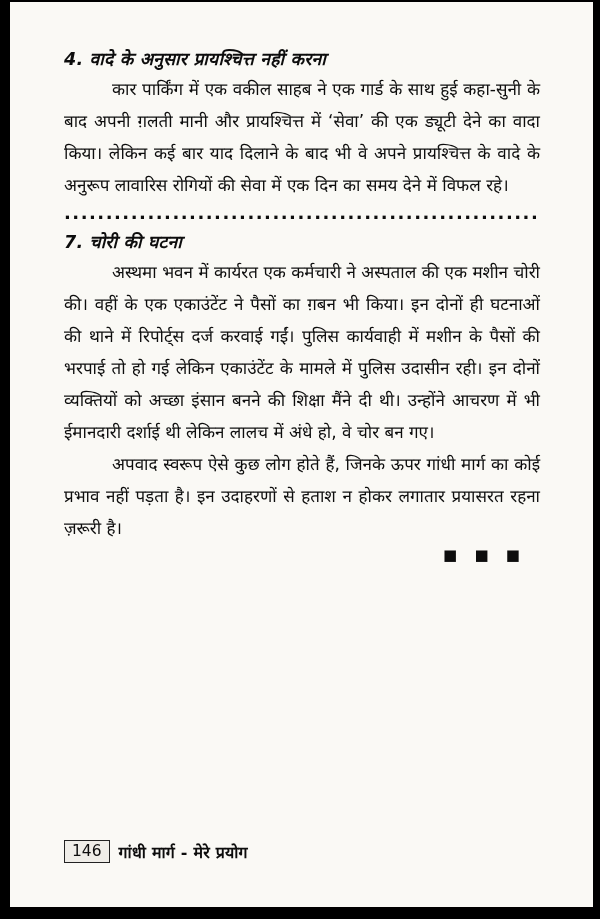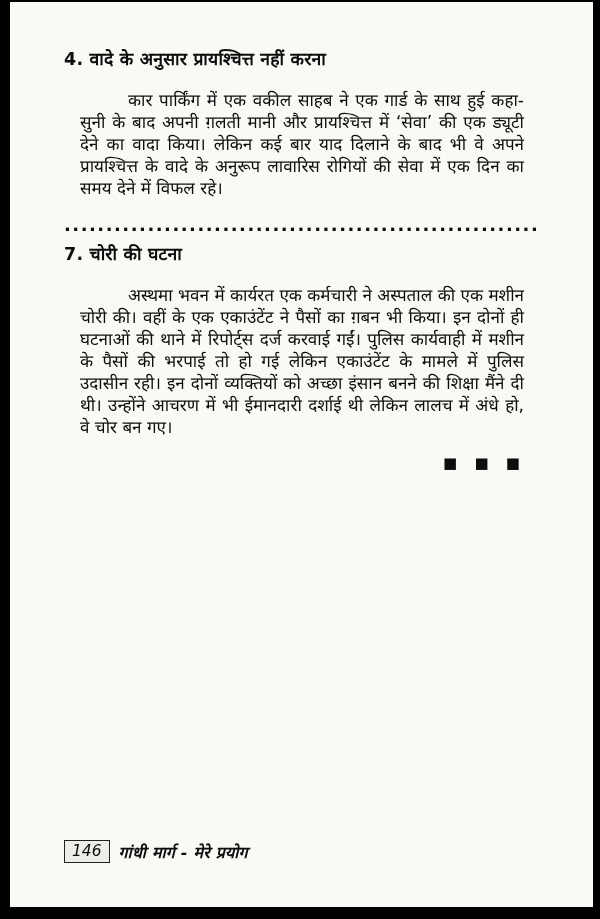--- a/index.html
+++ b/index.html
@@ -30,25 +30,26 @@
     left: 64px;
     top: 46px;
     width: 476px;
   }
   .sec-heading {
     font-size: 17.5px;
     line-height: 27px;
     font-weight: bold;
     margin: 0;
     letter-spacing: 0.2px;
+    font-style: italic;
   }
   .body-para {
     font-size: 17px;
-    line-height: 22px;
-    margin: 16px;
+    line-height: 32px;
+    margin: 0;
     text-align: justify;
     text-indent: 48px;
     font-weight: 500;
   }
   .dotted-separator {
     white-space: nowrap;
     overflow: hidden;
     width: 100%;
     height: 24px;
     line-height: 20px;
@@ -67,21 +68,20 @@
     margin-top: 2px;
   }
   .footer {
     position: absolute;
     left: 64px;
     bottom: 56px;
     display: flex;
     align-items: center;
     gap: 9px;
     z-index: 6;
-    font-style: italic;
   }
   .page-number-box {
     border: 1.5px solid #222;
     background: #efede8;
     padding: 1px 7px 2px 7px;
     font-size: 15.5px;
     font-weight: 500;
     line-height: 18px;
   }
   .book-title {
@@ -106,20 +106,21 @@
   </section>
 
   <div class="dotted-separator">......................................................................................................</div>
 
   <section>
     <h2 class="sec-heading">7. चोरी की घटना</h2>
     <p class="body-para">अस्थमा भवन में कार्यरत एक कर्मचारी ने अस्पताल की एक मशीन चोरी की। वहीं के एक एकाउंटेंट ने पैसों का ग़बन भी किया। इन दोनों ही घटनाओं की थाने में रिपोर्ट्स दर्ज करवाई गईं। पुलिस कार्यवाही में मशीन के पैसों की भरपाई तो हो गई लेकिन एकाउंटेंट के मामले में पुलिस उदासीन रही। इन दोनों व्यक्तियों को अच्छा इंसान बनने की शिक्षा मैंने दी थी। उन्होंने आचरण में भी ईमानदारी दर्शाई थी लेकिन लालच में अंधे हो, वे चोर बन गए।</p>
   </section>
 
   <section>
+    <p class="body-para">अपवाद स्वरूप ऐसे कुछ लोग होते हैं, जिनके ऊपर गांधी मार्ग का कोई प्रभाव नहीं पड़ता है। इन उदाहरणों से हताश न होकर लगातार प्रयासरत रहना ज़रूरी है।</p>
   </section>
 
   <div class="end-marks">■ ■ ■</div>
 
 </div>
 
 <div class="footer">
   <span class="page-number-box">146</span>
   <span class="book-title">गांधी मार्ग - मेरे प्रयोग</span>
 </div>

